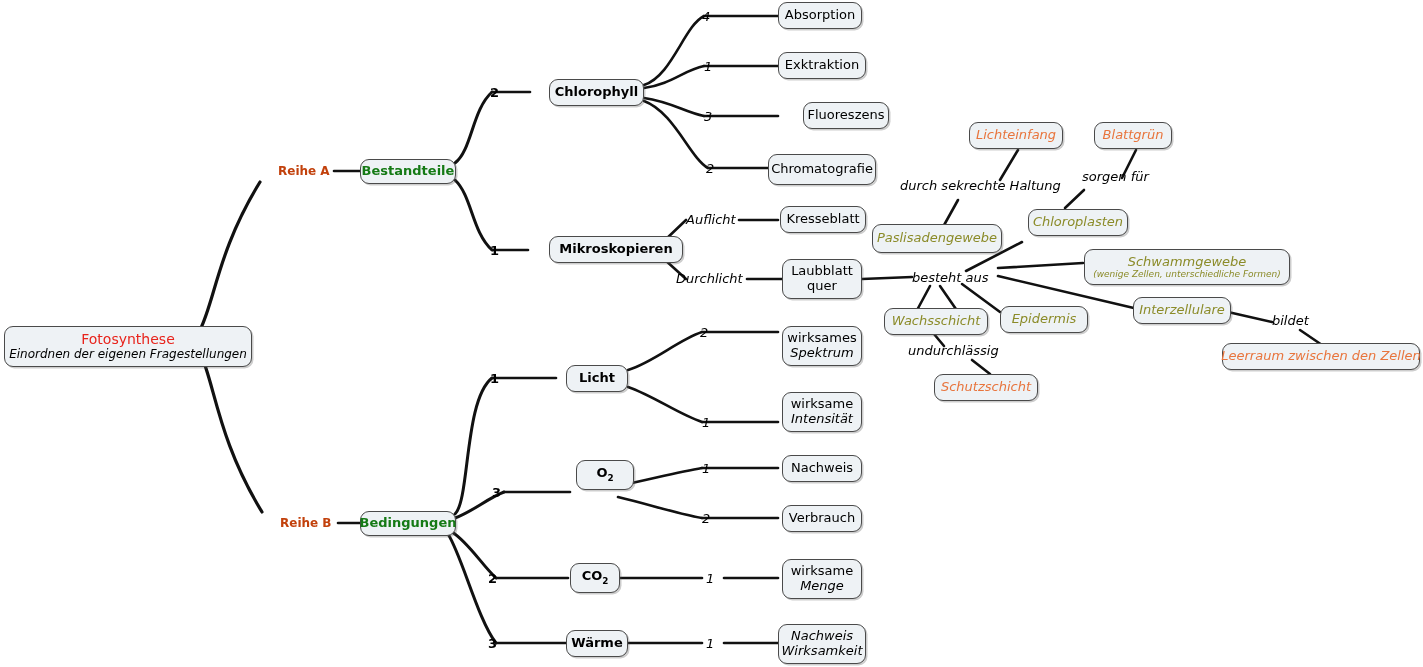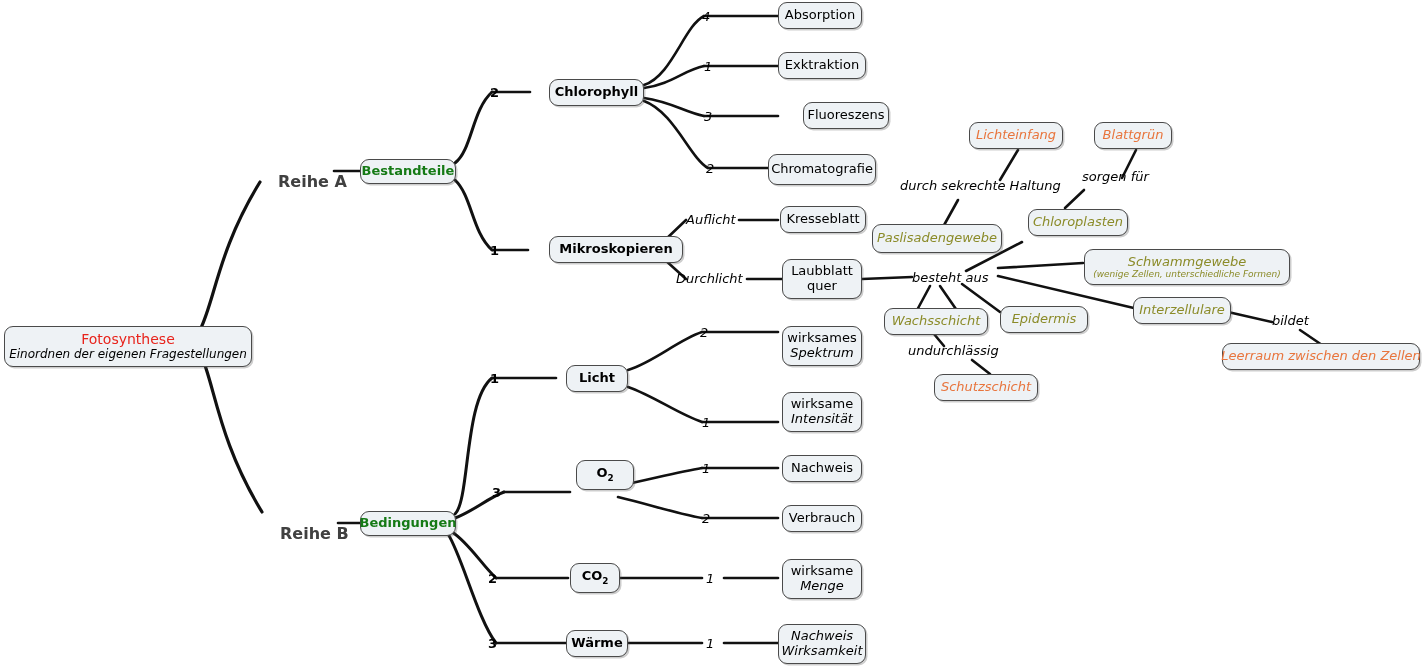--- a/index.html
+++ b/index.html
@@ -73,24 +73,23 @@
     color: #000;
     white-space: nowrap;
   }
   .numlabel.b {
     font-style: normal;
     font-weight: 700;
   }
   .rowlabel {
     position: absolute;
     font-weight: 700;
-    font-size: 16px;
-    color: #404040;
+    font-size: 12px;
+    color: #c2410c;
     white-space: nowrap;
-    margin-top: 8px;
   }
   sub { font-size: 0.68em; }
 </style>
 </head>
 <body>
 
 <div id="canvas">
 
   <svg id="edges" viewBox="0 0 1423 667">
     <g stroke="#111111" fill="none" stroke-linecap="round">

